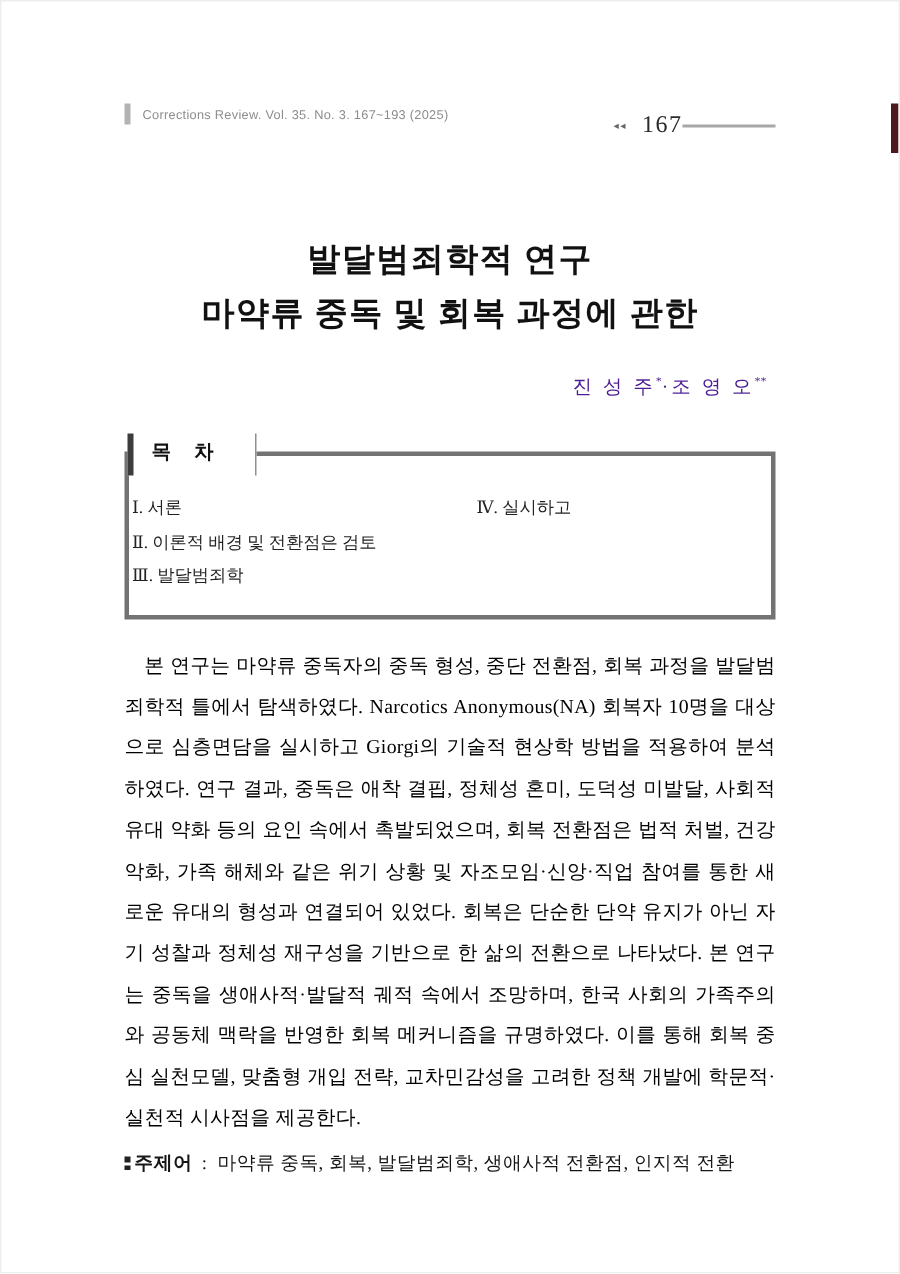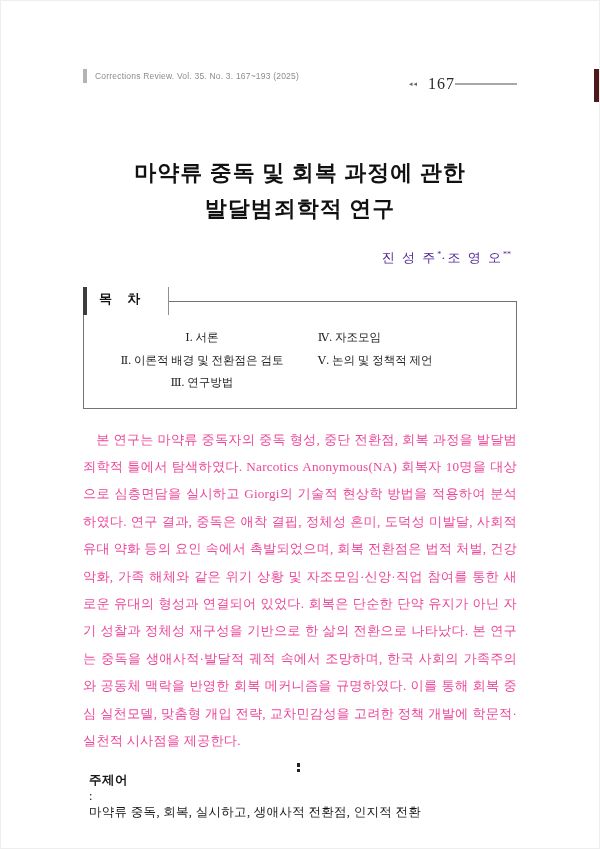--- a/index.html
+++ b/index.html
@@ -88,39 +88,39 @@
     letter-spacing: 2px;
     color: #4c1d95;
     padding-right: 6px;
   }
   .author-line sup { font-size: 8px; letter-spacing: 0; }
 
   
   .toc-wrap { margin-top: 34px; }
   .toc-box {
     position: relative;
-    border: 1px solid #737373;
+    border: 3px solid #737373;
     padding: 24px 16px 14px 2px;
   }
   .toc-tab {
     position: absolute;
     top: -15px;
     left: -1px;
     background: #ffffff;
     border-left: 4px solid #3d3d3d;
     border-right: 1px solid #8f8f8f;
     padding: 3px 22px 7px 12px;
     font-weight: bold;
     font-size: 13px;
     letter-spacing: 6px;
     color: #111;
   }
   .toc-cols { display: flex; }
   .toc-col { font-size: 11.5px; line-height: 22.5px; color: #222; }
-  .toc-col.left { width: 56%; text-align: center; }
+  .toc-col.left { width: 56%; }
   .toc-col.right { width: 44%; }
 
   
   .abstract-heading {
     margin-top: 36px;
     display: flex;
     align-items: center;
     font-weight: bold;
     font-size: 13px;
     color: #111;
@@ -131,32 +131,31 @@
     height: 7px;
     background: #4c4c4c;
     margin-right: 7px;
   }
   .abstract-body {
     margin-top: 17px;
     font-size: 13.2px;
     line-height: 27.4px;
     text-align: justify;
     text-indent: 1em;
-    color: #ec4899;
+    color: #000000;
     letter-spacing: 0.2px;
   }
 
   
   .keywords-line {
     margin-top: 9px;
     font-size: 12.5px;
     color: #161616;
     display: flex;
     align-items: baseline;
-    flex-direction: column;
   }
   .kw-marker {
     display: inline-flex;
     flex-direction: column;
     gap: 2px;
     margin-right: 3px;
     align-self: center;
   }
   .kw-marker i {
     display: block;
@@ -182,48 +181,47 @@
     </div>
     <div class="head-right">
       <span class="page-marks">◂◂</span>
       <span class="page-number">167</span>
       <span class="head-rule"></span>
     </div>
   </header>
   <div class="edge-accent-bar"></div>
 
   <h1 class="title-block">
+    <div>발달범죄학적 연구</div>
     <div>마약류 중독 및 회복 과정에 관한</div>
-    <div>발달범죄학적 연구</div>
   </h1>
 
   <div class="author-line"><span>진 성 주</span><sup>*</sup><span>·</span><span>조 영 오</span><sup>**</sup></div>
 
   <div class="toc-wrap">
     <div class="toc-box">
       <div class="toc-tab">목 차</div>
       <div class="toc-cols">
         <div class="toc-col left">
           <div>Ⅰ. 서론</div>
           <div>Ⅱ. 이론적 배경 및 전환점은 검토</div>
-          <div>Ⅲ. 연구방법</div>
+          <div>Ⅲ. 발달범죄학</div>
         </div>
         <div class="toc-col right">
-          <div>Ⅳ. 자조모임</div>
-          <div>Ⅴ. 논의 및 정책적 제언</div>
+          <div>Ⅳ. 실시하고</div>
         </div>
       </div>
     </div>
   </div>
 
   <p class="abstract-body">본 연구는 마약류 중독자의 중독 형성, 중단 전환점, 회복 과정을 발달범죄학적 틀에서 탐색하였다. Narcotics Anonymous(NA) 회복자 10명을 대상으로 심층면담을 실시하고 Giorgi의 기술적 현상학 방법을 적용하여 분석하였다. 연구 결과, 중독은 애착 결핍, 정체성 혼미, 도덕성 미발달, 사회적 유대 약화 등의 요인 속에서 촉발되었으며, 회복 전환점은 법적 처벌, 건강 악화, 가족 해체와 같은 위기 상황 및 자조모임·신앙·직업 참여를 통한 새로운 유대의 형성과 연결되어 있었다. 회복은 단순한 단약 유지가 아닌 자기 성찰과 정체성 재구성을 기반으로 한 삶의 전환으로 나타났다. 본 연구는 중독을 생애사적·발달적 궤적 속에서 조망하며, 한국 사회의 가족주의와 공동체 맥락을 반영한 회복 메커니즘을 규명하였다. 이를 통해 회복 중심 실천모델, 맞춤형 개입 전략, 교차민감성을 고려한 정책 개발에 학문적·실천적 시사점을 제공한다.</p>
 
   <div class="keywords-line">
     <span class="kw-marker">
         <i></i>
         <i></i>
       </span>
     <span class="kw-label">주제어</span>
     <span class="kw-sep">:</span>
-    <span class="kw-text">마약류 중독, 회복, 실시하고, 생애사적 전환점, 인지적 전환</span>
+    <span class="kw-text">마약류 중독, 회복, 발달범죄학, 생애사적 전환점, 인지적 전환</span>
   </div>
 
 </div>
 
 </body></html>

